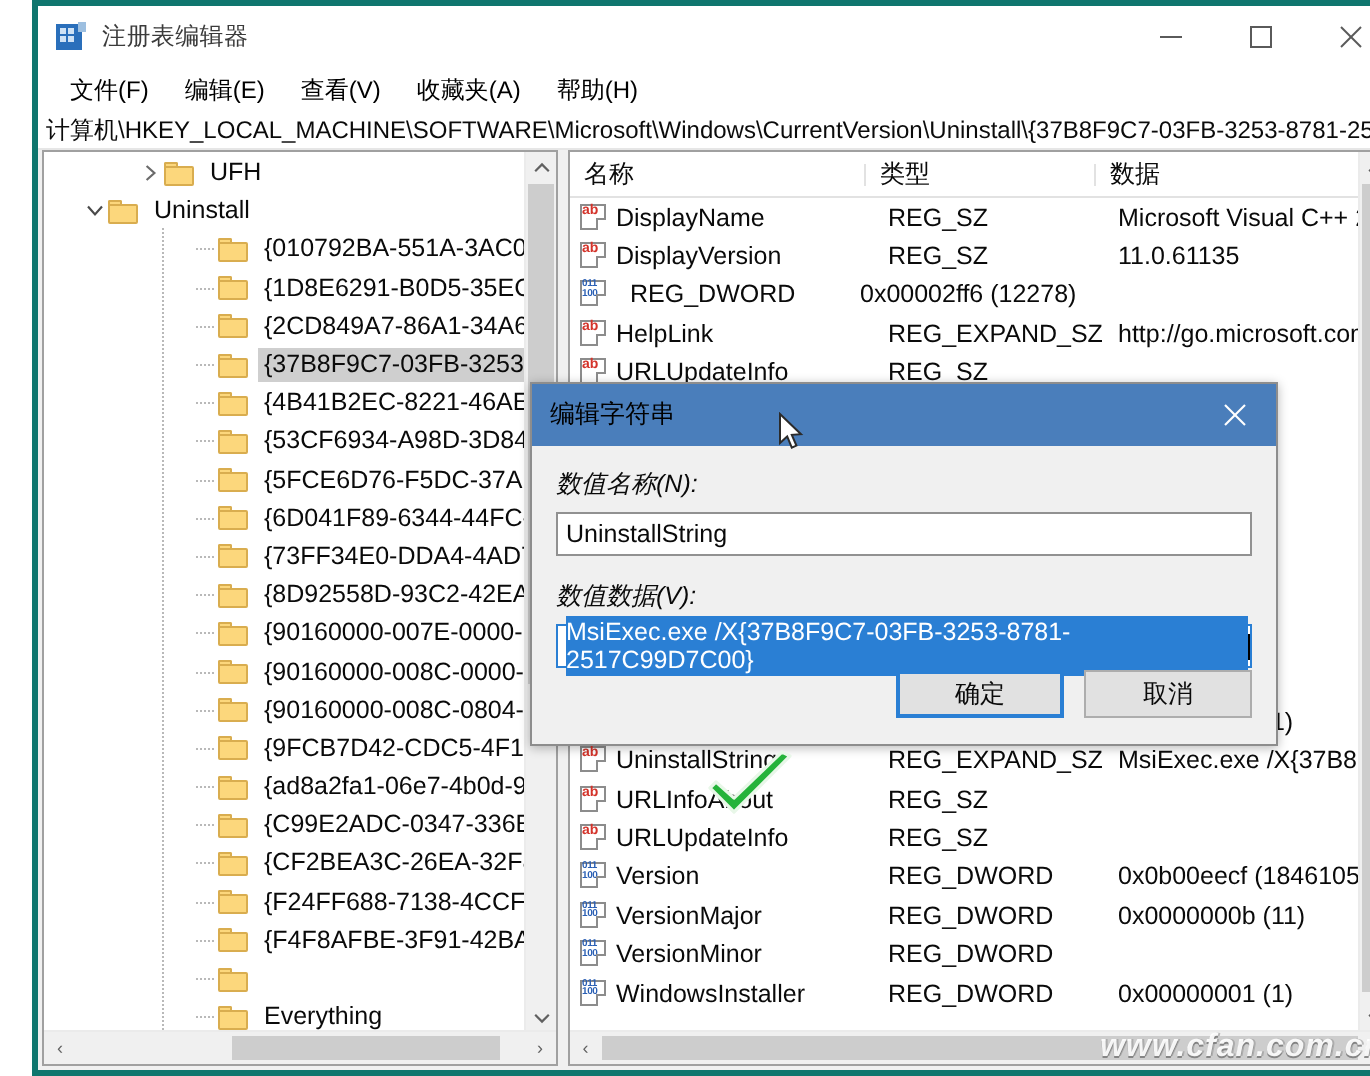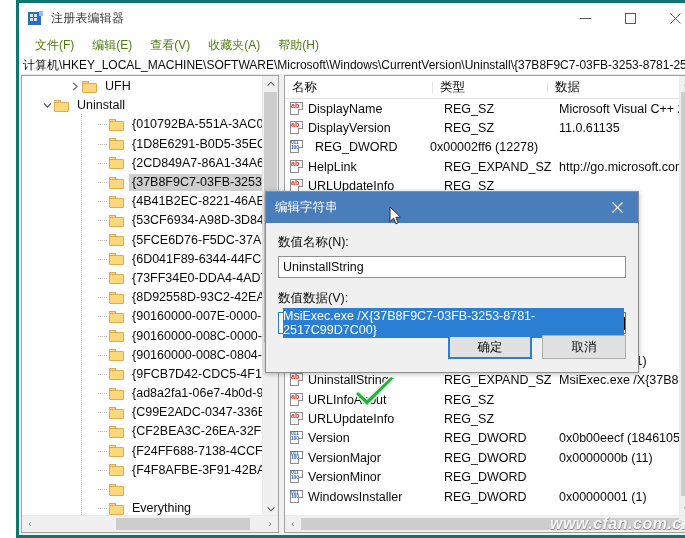--- a/index.html
+++ b/index.html
@@ -30,21 +30,21 @@
   .app-icon .b6{left:11px;top:0px;width:4px;height:5px;background:#9dbfe0;}
   .title-text{font-size:12px;color:#3b3b3b;letter-spacing:.2px;}
   .win-btns{margin-left:auto;display:flex;height:31px;}
   .win-btn{width:45px;height:31px;display:flex;align-items:center;justify-content:center;color:#5a5a5a;}
   .win-btn svg{display:block;}
   
   .menubar{
     position:absolute;left:0;top:31px;right:0;height:22px;background:#ffffff;
     display:flex;align-items:center;padding-left:7px;box-sizing:border-box;
   }
-  .menu-item{padding:2px 9px;font-size:12px;color:#4d7c0f;line-height:16px;}
+  .menu-item{padding:2px 9px;font-size:12px;color:#000000;line-height:16px;}
   
   .addressbar{
     position:absolute;left:0;top:53px;right:0;height:19px;background:#ffffff;
     display:flex;align-items:center;padding-left:4px;box-sizing:border-box;
     border-bottom:1px solid #e6e6e6;overflow:hidden;white-space:nowrap;
   }
   .addressbar span{font-size:12px;color:#0b0b0b;}
   
   .content{
     position:absolute;left:2px;top:72px;right:2px;bottom:2px;
@@ -104,24 +104,24 @@
   .hthumb{height:12px;background:#cdcdcd;}
   .hspacer{flex:1 1 auto;}
 
   
   .dialog{
     position:absolute;left:246px;top:188px;width:374px;height:182px;
     background:#f0f0f0;border:1px solid #8d8d8d;box-sizing:border-box;
     box-shadow:0 1px 5px rgba(0,0,0,.28);
   }
   .dlg-title{height:31px;background:#4a7ebb;display:flex;align-items:center;}
-  .dlg-title .t{color:#ffffff;font-size:12.5px;margin-left:9px;}
+  .dlg-title .t{color:#000000;font-size:12.5px;margin-left:9px;}
   .dlg-close{margin-left:auto;width:42px;height:31px;display:flex;align-items:center;justify-content:center;color:#fff;}
   .dlg-body{padding:11px 12px 0 12px;}
-  .dlg-label{font-size:12.5px;color:#0a0a0a;margin-bottom:5px;}
+  .dlg-label{font-size:12.5px;color:#0a0a0a;margin-bottom:5px;font-style:italic;}
   .dlg-input{
     height:22px;background:#fff;border:1px solid #919191;box-sizing:border-box;
     display:flex;align-items:center;padding-left:4px;font-size:12.5px;color:#0a0a0a;
     margin-bottom:12px;
   }
   .dlg-input.focus{border:1px solid #2a7fd4;}
   .sel-text{background:#2a7fd4;color:#fff;padding:1px 0;}
   .caret{display:inline-block;width:1px;height:13px;background:#000;vertical-align:-2px;}
   .dlg-btns{position:absolute;right:12px;bottom:13px;display:flex;gap:10px;}
   .btn{

